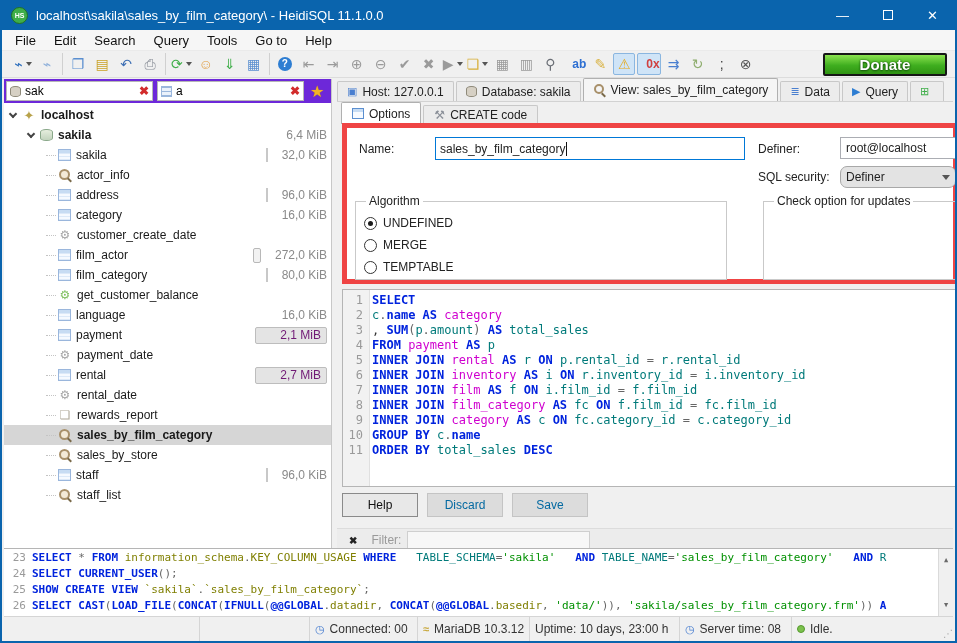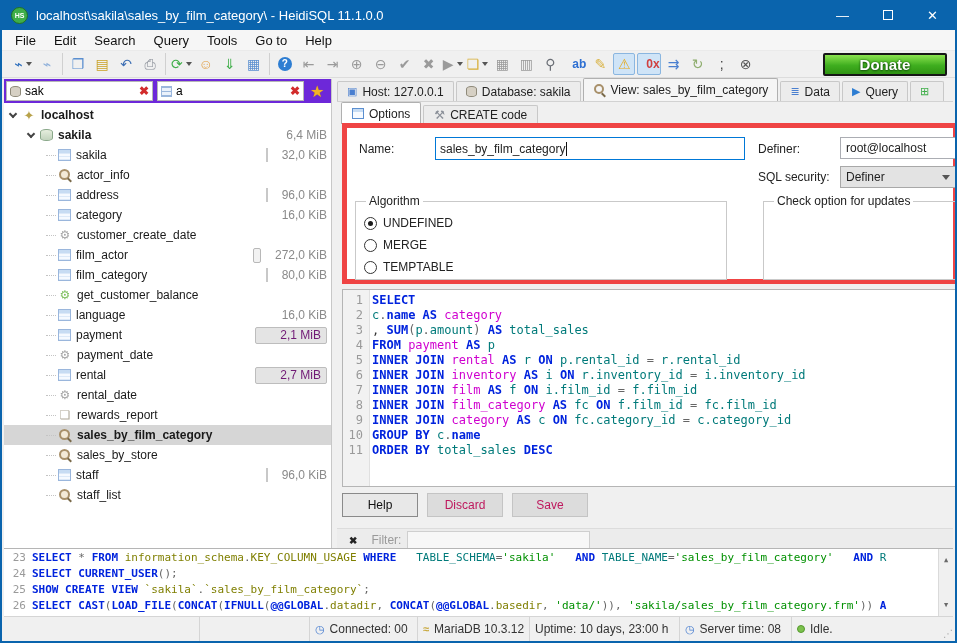--- a/index.html
+++ b/index.html
@@ -113,21 +113,21 @@
   .sg-t { color:#cf00cf; }
   .sg-i { color:#007a7a; }
   .sg-o { color:#666; }
   .sg-p { color:#333; }
   .sg-s { color:#009000; }
   .sg-v { color:#7f7f00; }
   
   .btnrow { position:absolute; top:414px; left:5px; display:flex; }
   .btn { width:76px; height:24px; display:flex; align-items:center; justify-content:center; font-size:12px; margin-right:9px; }
   .btn.enabled { background:#e8e8e8; border:1px solid #8a8a8a; color:#111; }
-  .btn.disabled { background:#dcdcdc; border:1px solid #c4c4c4; color:#be185d; }
+  .btn.disabled { background:#dcdcdc; border:1px solid #c4c4c4; color:#0369a1; }
   .filterbar { position:absolute; top:449px; left:0; right:0; height:23px; background:#ececec; border-top:1px solid #dcdcdc; display:flex; align-items:center; }
   .fb-close { font-size:10px; font-weight:bold; color:#222; margin:0 14px 0 12px; }
   .fb-label { color:#9a9a9a; margin-right:6px; }
   .fb-input { width:183px; height:19px; background:#f7f7f7; border:1px solid #cfcfcf; }
   
   .log { position:absolute; left:2px; right:2px; bottom:25px; height:68px; background:#fff; border-top:1px solid #b5b5b5; font-family:"DejaVu Sans Mono", monospace; font-size:11px; line-height:16px; overflow:hidden; padding-top:1px; }
   .log .ln { width:22px; margin-right:6px; }
   .log-scroll { position:absolute; right:0; top:0; bottom:0; width:15px; background:#f0f0f0; border-left:1px solid #dadada; display:flex; flex-direction:column; justify-content:space-between; align-items:center; }
   .ls-arrow { font-size:7px; color:#6a6a6a; padding:3px 0; }
   
@@ -453,21 +453,21 @@
       <div class="name-input">
         <span>sales_by_film_category</span>
           <span class="caret"></span>
       </div>
       <span class="f-label" style="left:411px;top:14px;">Definer:</span>
       <div class="combo editable" style="left:493px;top:9px;width:116px;">
         <span>root@localhost</span>
         <span class="combo-arrow"></span>
       </div>
       <span class="f-label" style="left:411px;top:42px;">SQL security:</span>
-      <div class="combo plain" style="left:493px;top:38px;width:116px;">
+      <div class="combo plain" style="left:493px;top:38px;width:116px;border-radius:7px;">
         <span>Definer</span>
         <span class="combo-arrow"></span>
       </div>
       <fieldset style="left:8px;top:66px;width:372px;height:86px;">
         <legend>Algorithm</legend>
         <div id="algo-radios">
             <div class="radio-row">
               <span class="radio checked"></span>
               <span>UNDEFINED</span>
             </div>

